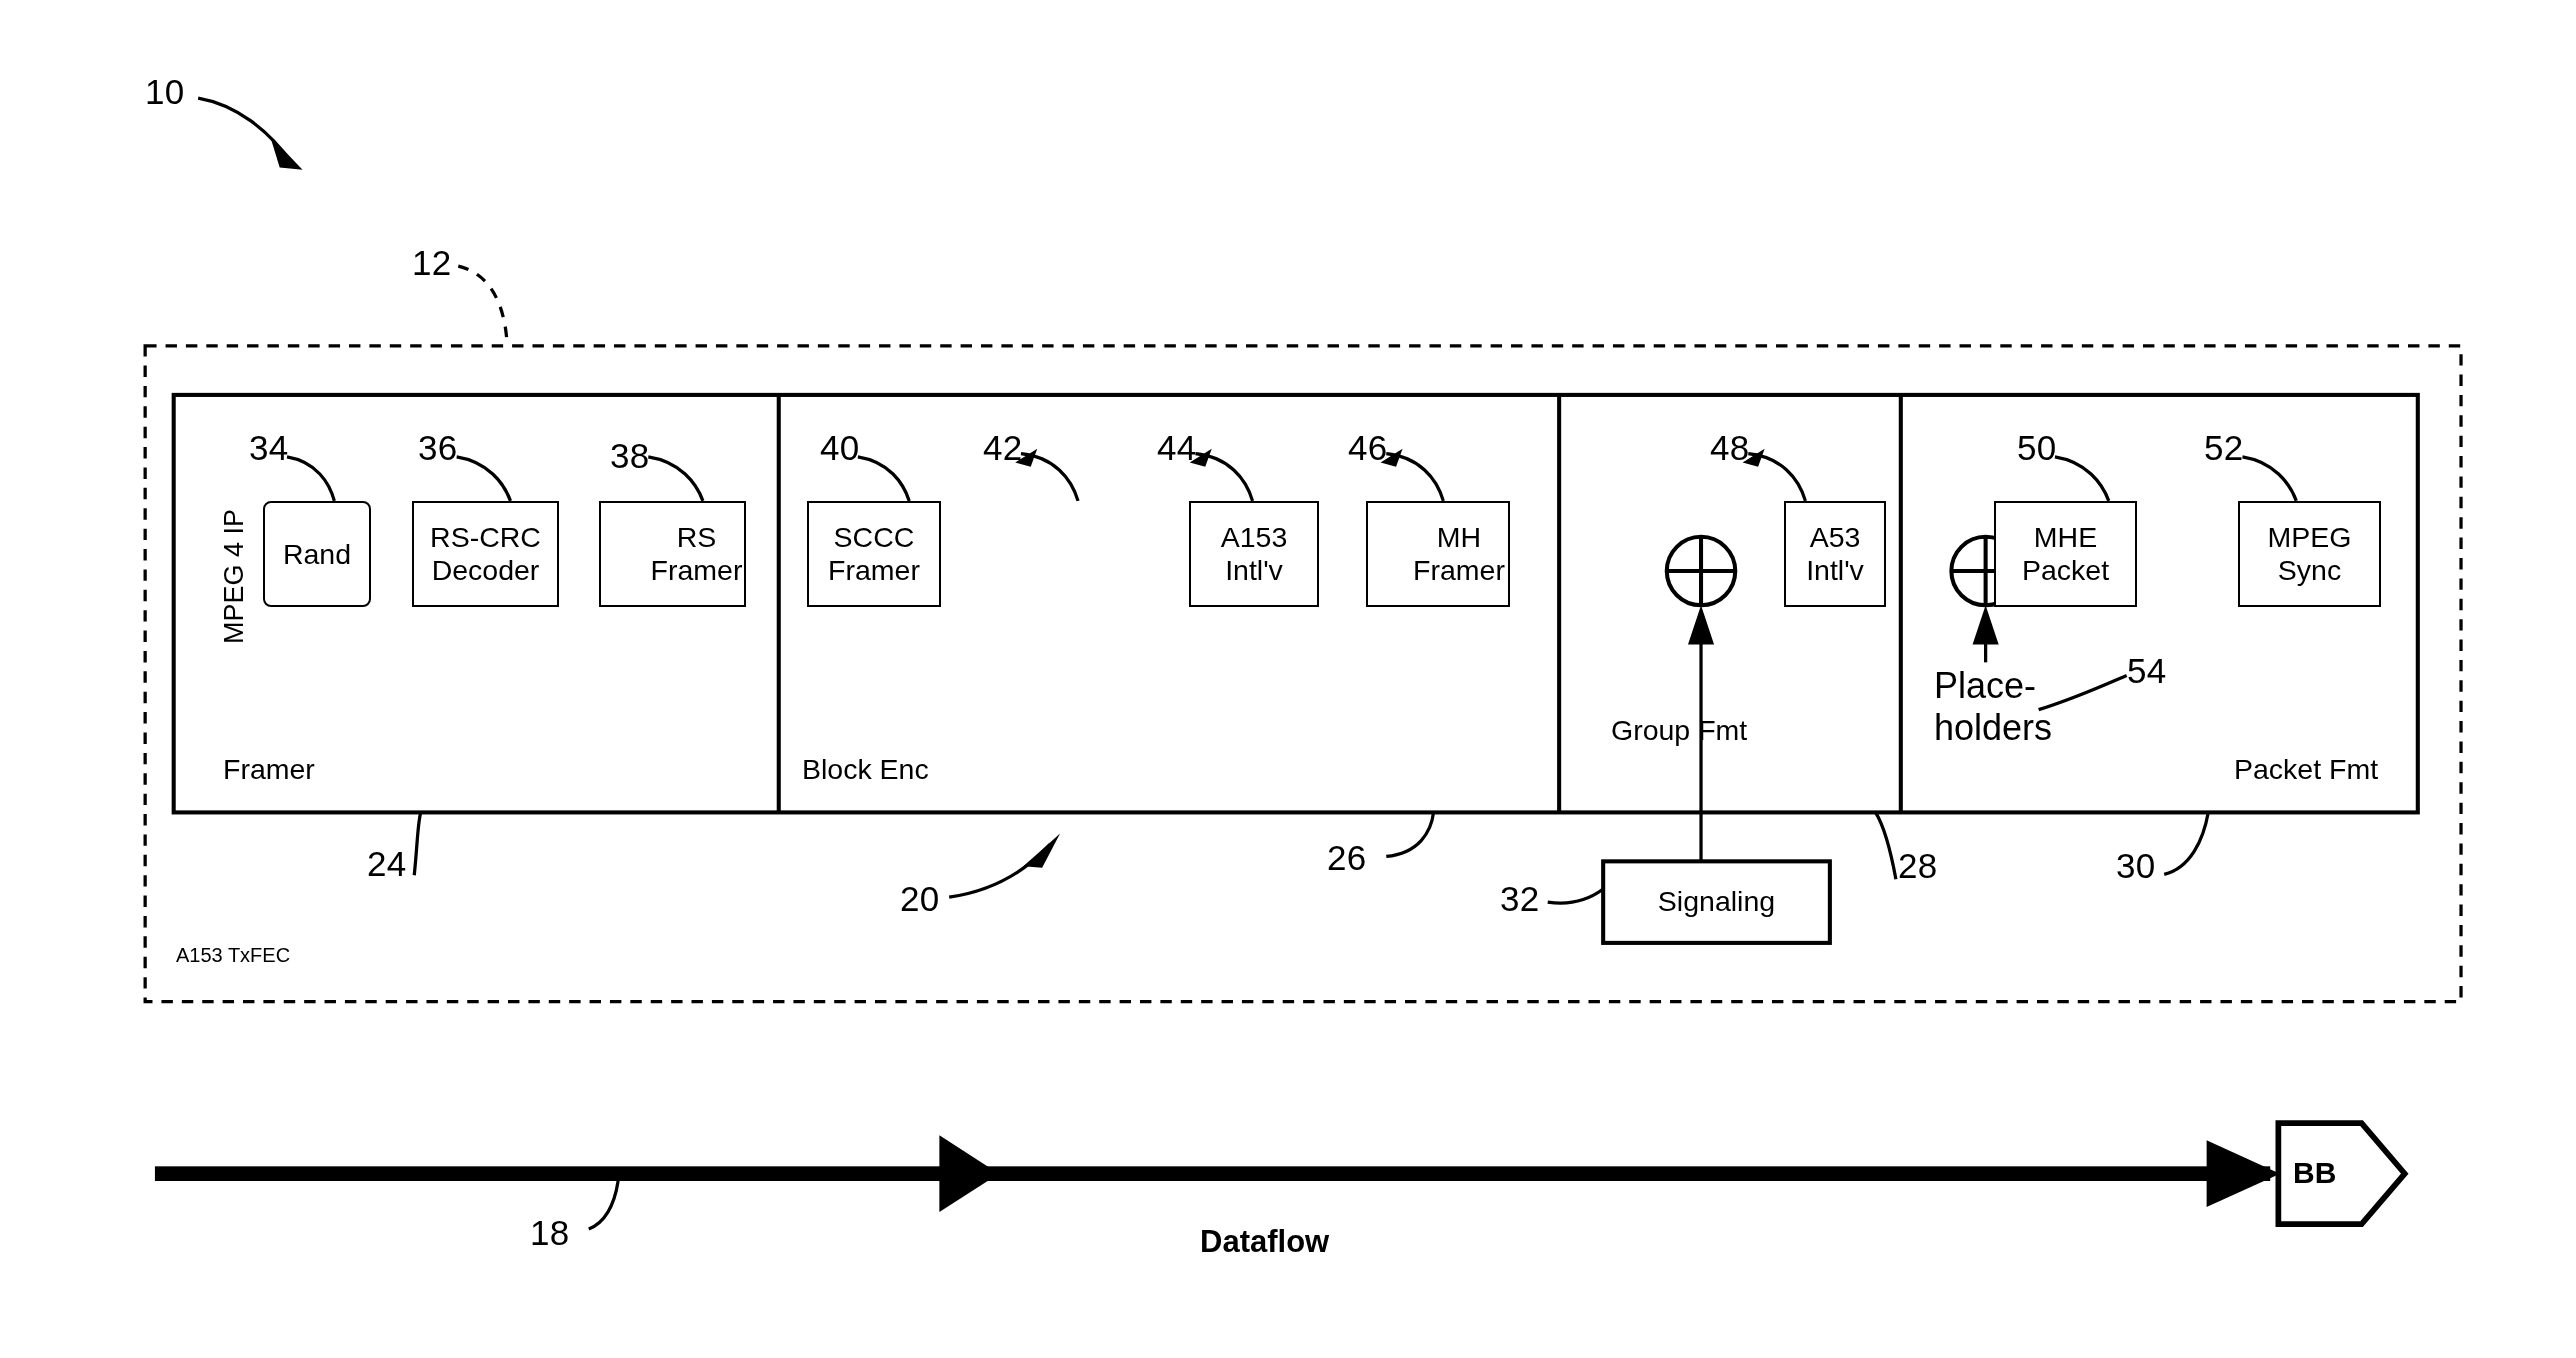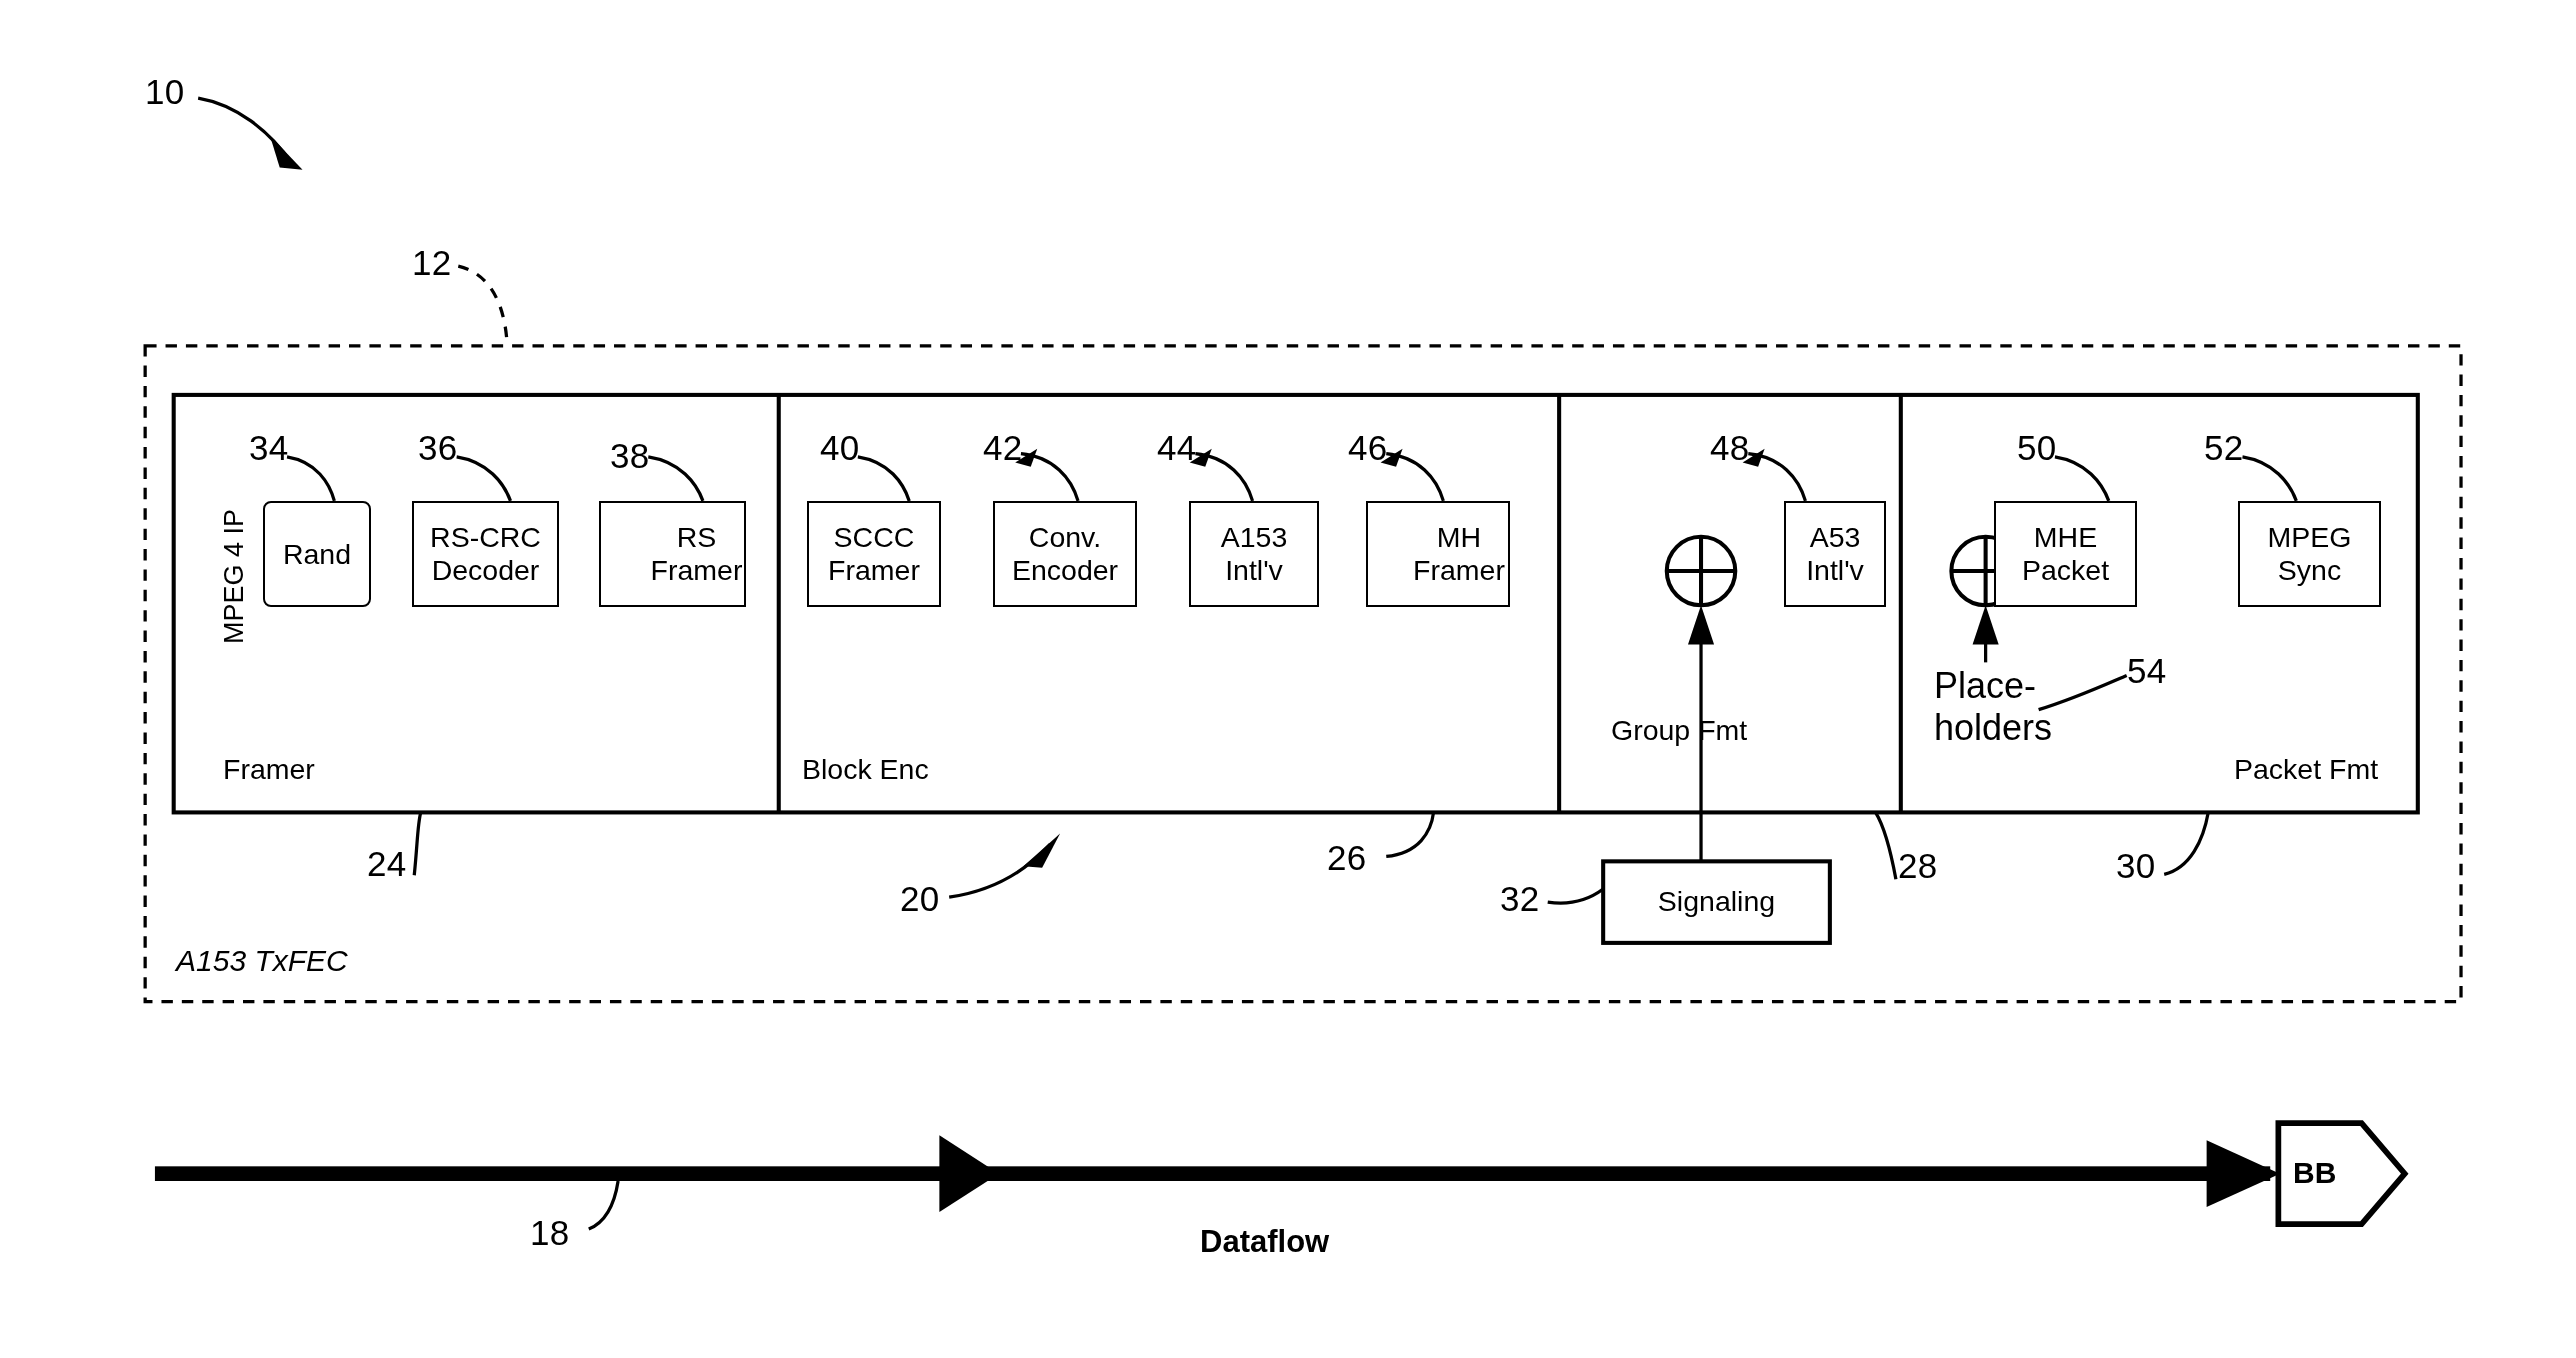--- a/index.html
+++ b/index.html
@@ -50,22 +50,21 @@
     box-sizing: border-box;
     display: flex;
     align-items: center;
     justify-content: center;
     background: #fff;
   }
   .panel-name {
     font-size: 28.5px;
   }
   .side-name {
-    font-size: 30px;
-    font-style: italic;
+    font-size: 20px;
   }
   .vert-label {
     position: absolute;
     font-size: 27px;
     transform-origin: 0 0;
     transform: rotate(-90deg);
     white-space: nowrap;
   }
   .dataflow-lbl {
     font-size: 31px;
@@ -253,26 +252,20 @@
     </div>
   </div>
 
   <div class="blockbox" style="left:807px; top:501px; width:134px; height:106px;">
     <div class="blk-txt">
       <div>SCCC</div>
       <div>Framer</div>
     </div>
   </div>
 
-  <div class="blockbox" style="left:993px; top:501px; width:144px; height:106px;">
-    <div class="blk-txt">
-      <div>Conv.</div>
-      <div>Encoder</div>
-    </div>
-  </div>
 
   <div class="blockbox" style="left:1189px; top:501px; width:130px; height:106px;">
     <div class="blk-txt">
       <div>A153</div>
       <div>Intl'v</div>
     </div>
   </div>
 
   <div class="blockbox" style="left:1366px; top:501px; width:144px; height:106px;padding-left:42px;">
     <div class="blk-txt">

